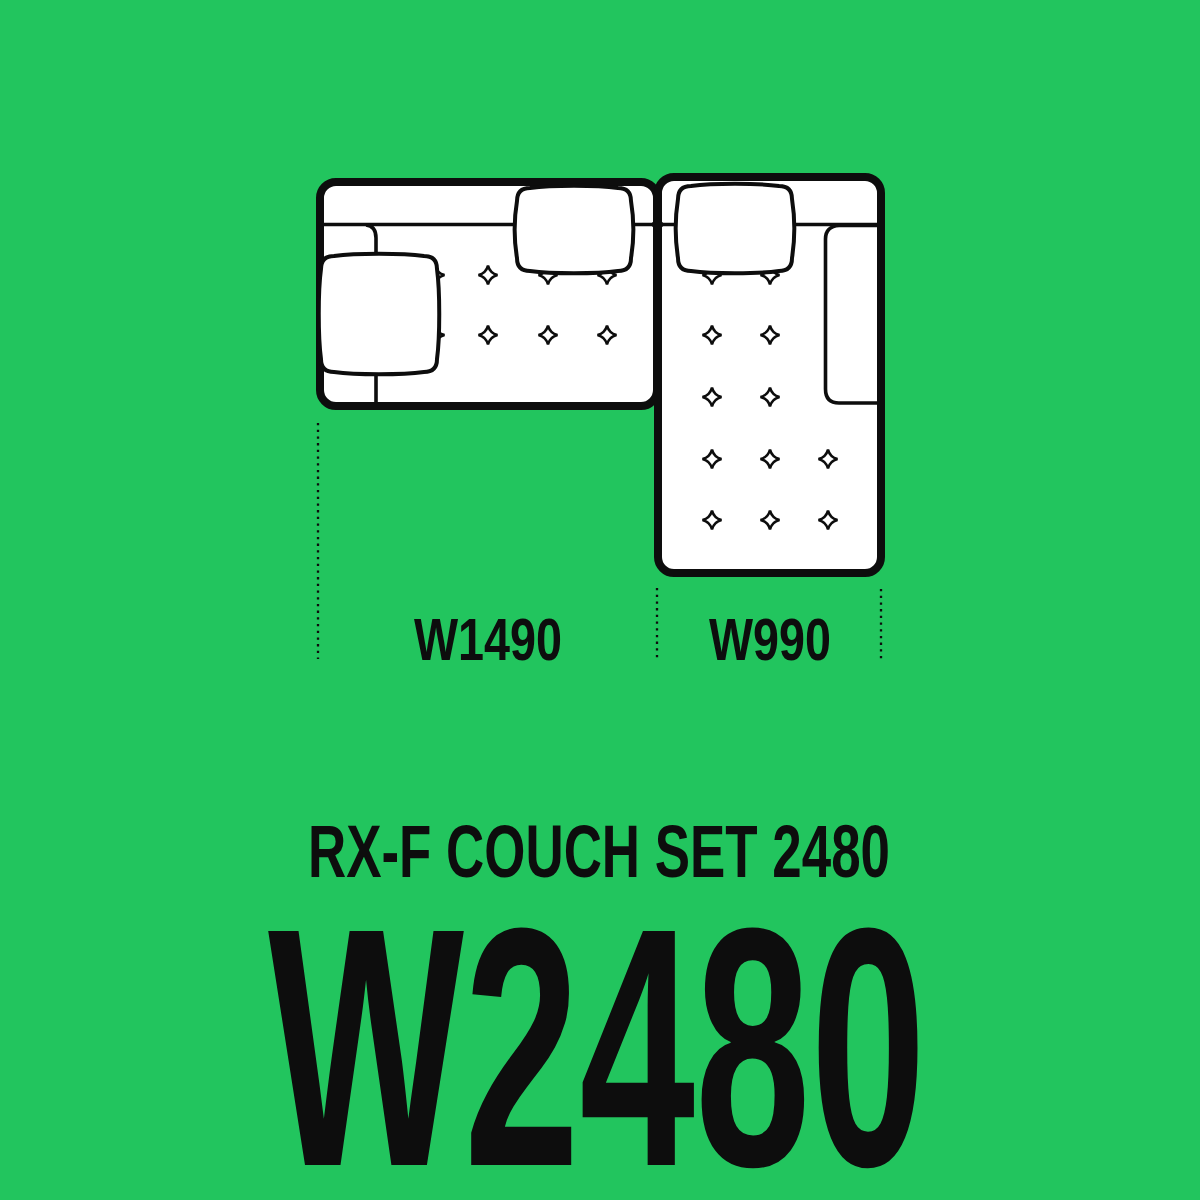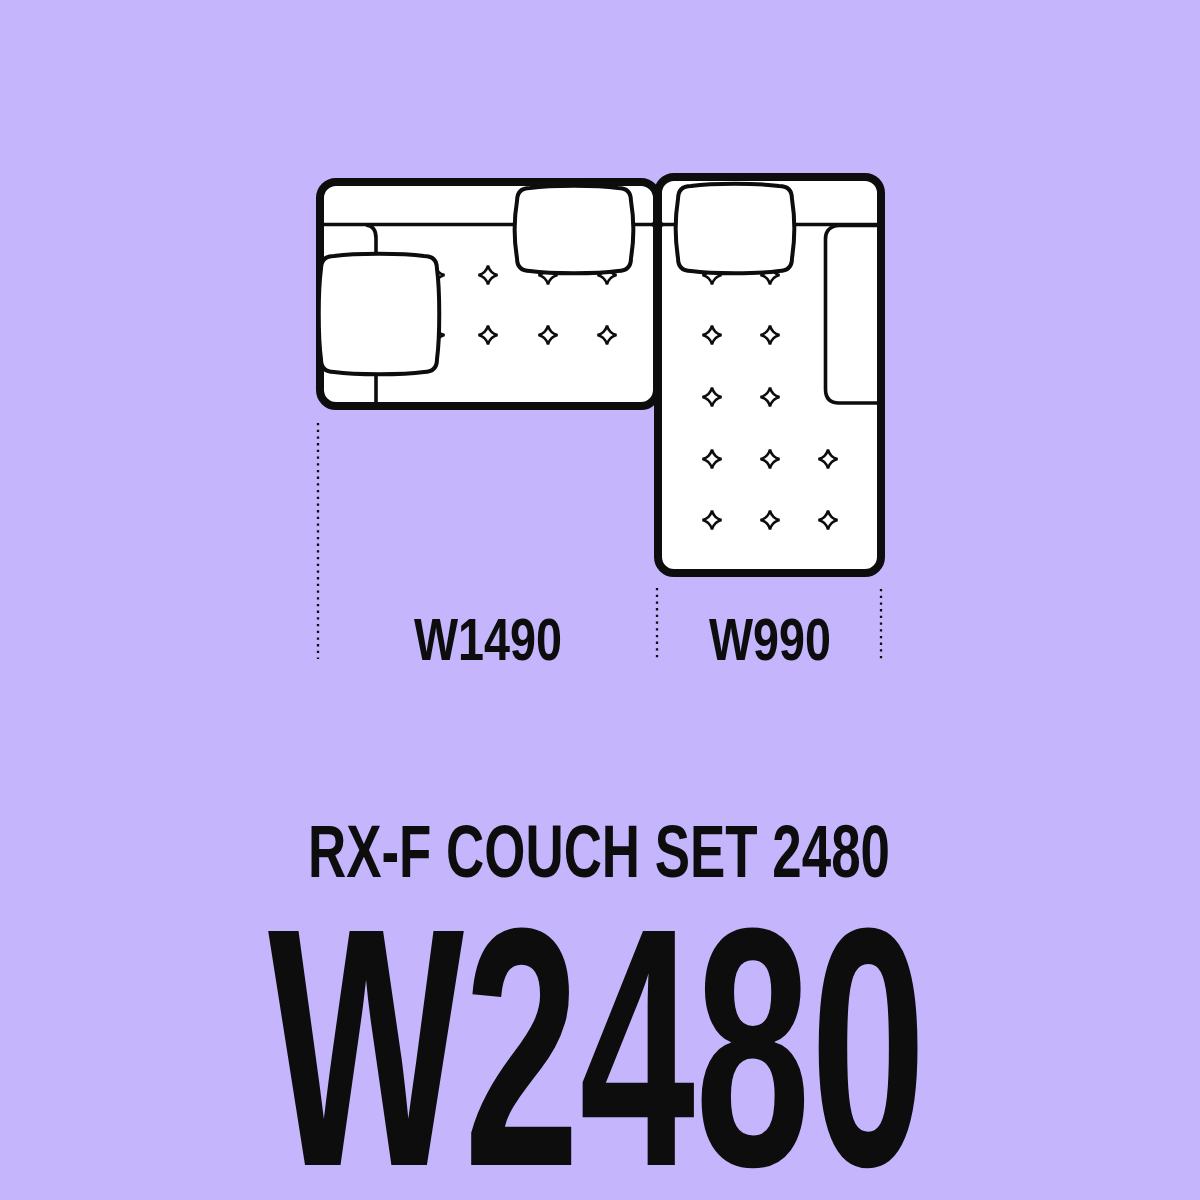--- a/index.html
+++ b/index.html
@@ -1,19 +1,19 @@
 <!DOCTYPE html>
 <html><head>
 <meta charset="utf-8">
 <style>
   html,body{margin:0;padding:0;background:#fff;}
   .stage{
     position:relative;
     width:1200px;height:1200px;
-    background:#c4b5fd;
+    background:#22c55e;
     font-family:"Liberation Sans","DejaVu Sans",sans-serif;
     overflow:hidden;
   }
   .stage svg{display:block;width:1200px;height:1200px;}
   .outline{fill:#ffffff;stroke:#0d0d0d;stroke-width:8;}
   .thin{fill:none;stroke:#0d0d0d;stroke-width:3.6;stroke-linecap:butt;}
   .sparkle-set{fill:#ffffff;stroke:#0d0d0d;stroke-width:2.6;stroke-linejoin:miter;}
   .pillow{fill:#ffffff;stroke:#0d0d0d;stroke-width:4;stroke-linejoin:round;}
   .connector{fill:#0d0d0d;stroke:none;}
   .dim{fill:none;stroke:#0d0d0d;stroke-width:2.3;stroke-dasharray:2.3 4.4;}

